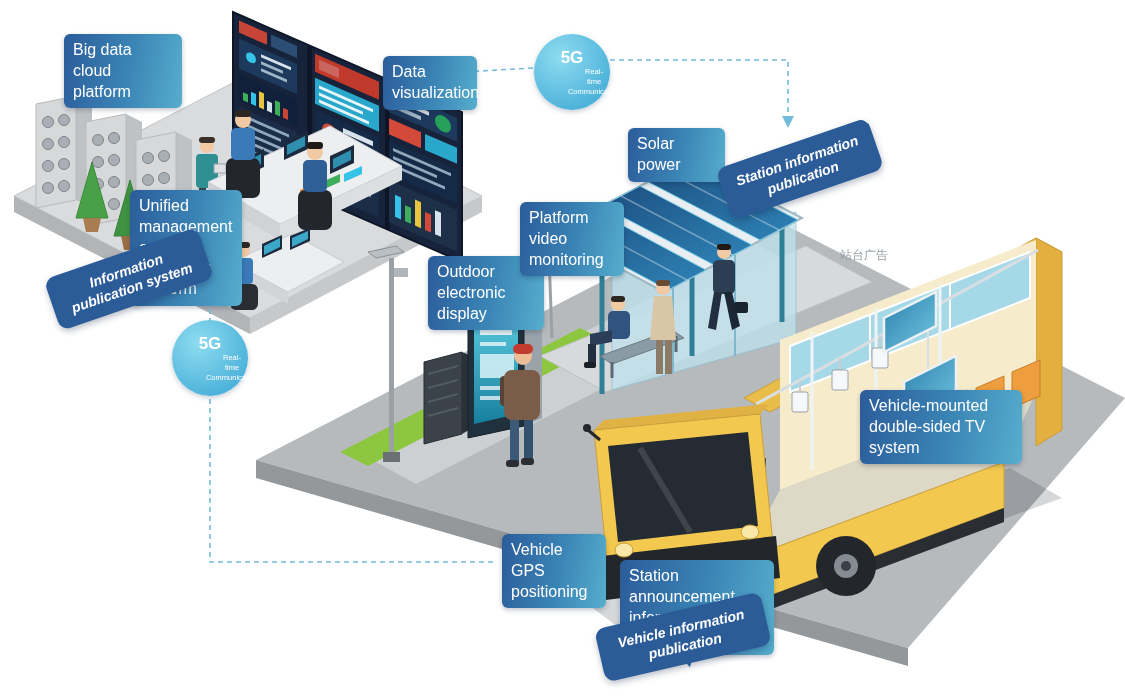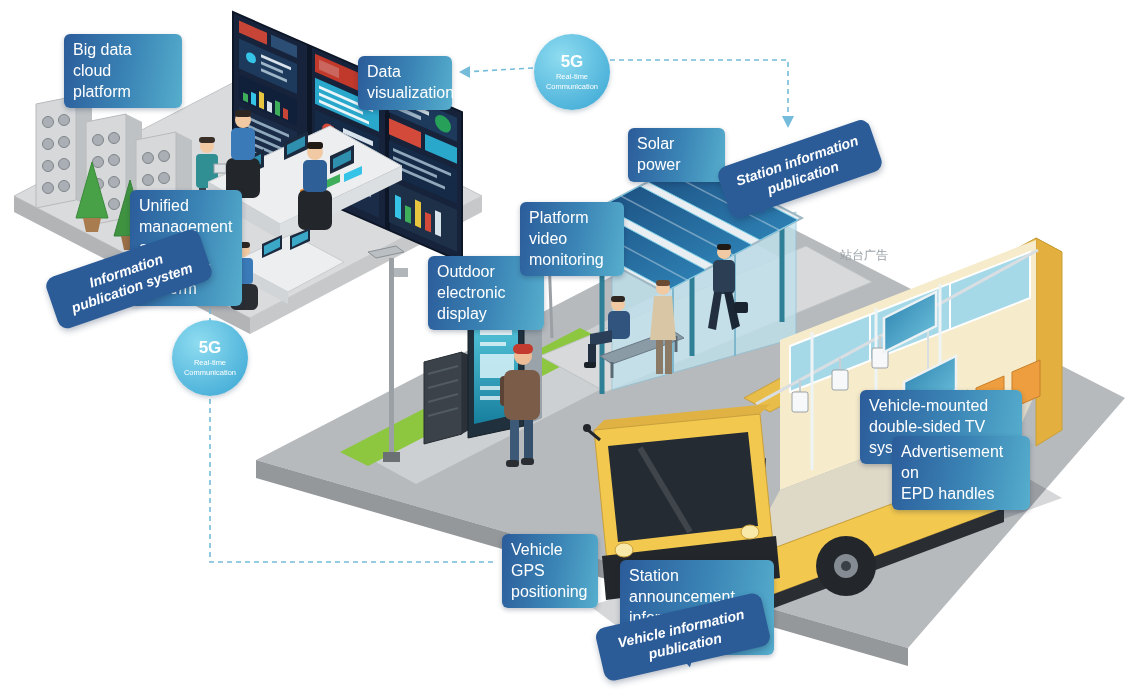--- a/index.html
+++ b/index.html
@@ -19,21 +19,21 @@
     border:9px solid transparent;border-top-color:#2b5c98;border-left-width:5px;border-right-width:5px;}
   .tail-right::after{left:auto;right:34px;}
   .tail-center::after{left:50%;margin-left:-5px;}
   .rot-19{transform:rotate(-19deg);transform-origin:center center;}
   .rot-13{transform:rotate(-13deg);transform-origin:center center;}
   .badge-5g{position:absolute;box-sizing:border-box;border-radius:50%;
     background:radial-gradient(circle at 35% 30%,#8edcf0,#4db2da 75%);
     color:#fff;display:flex;flex-direction:column;align-items:center;justify-content:center;
     text-align:center;box-shadow:0 2px 5px rgba(20,60,90,.25);}
   .badge-5g .big{font-size:17px;font-weight:bold;line-height:1.15;}
-  .badge-5g .small{font-size:7.5px;line-height:1.3;}
+  .badge-5g .small{font-size:7.5px;line-height:1.3;padding-left:44px;}
   .tiny-caption{position:absolute;font-size:12px;color:#98a0a6;}
 </style>
 </head>
 <body>
 
 <div class="stage">
 
 <svg class="scene" width="1125" height="698" viewBox="0 0 1125 698">
   <defs>
     <linearGradient id="solarG" x1="0" y1="0" x2="1" y2="1">
@@ -364,56 +364,52 @@
     <polyline points="210,300 210,562 496,562"></polyline>
   </g>
   <polygon points="459,72 470,66 470,78" fill="#74bcd9"></polygon>
   <polygon points="788,128 782,116 794,116" fill="#74bcd9"></polygon>
 </svg>
 
 <div class="callout" style="left:64px;top:34px;width:118px">
       <span class="label-text">Big data cloud
 platform</span>
     </div>
-<div class="callout" style="left:358px;top:56px;width:94px">
+<div class="callout" style="left:383px;top:56px;width:94px">
       <span class="label-text">Data
 visualization</span>
     </div>
 <div class="callout" style="left:628px;top:128px;width:97px">
       <span class="label-text">Solar power</span>
     </div>
 <div class="callout" style="left:428px;top:256px;width:116px">
       <span class="label-text">Outdoor
 electronic display</span>
     </div>
 <div class="callout" style="left:520px;top:202px;width:104px">
       <span class="label-text">Platform video
 monitoring</span>
     </div>
 <div class="callout" style="left:130px;top:190px;width:112px">
       <span class="label-text">Unified
 management and
 publishing platform</span>
     </div>
-<div class="callout" style="left:502px;top:534px;width:96px">
+<div class="callout" style="left:502px;top:534px;width:104px">
       <span class="label-text">Vehicle
 GPS
 positioning</span>
     </div>
 <div class="callout" style="left:620px;top:560px;width:154px">
       <span class="label-text">Station announcement
 information bar display</span>
     </div>
 <div class="callout" style="left:860px;top:390px;width:162px">
       <span class="label-text">Vehicle-mounted
 double-sided TV system</span>
-    </div>
-<div class="callout" style="left:892px;top:436px;width:138px">
-      <span class="label-text">Advertisement on
-EPD handles</span>
     </div>
 
 <div class="bubble rot-19" style="left:720px;top:142px;width:160px"><span class="label-text">Station information
 publication</span></div>
 <div class="bubble rot-19 tail-right" style="left:48px;top:252px;width:162px"><span class="label-text">Information
 publication system</span></div>
 <div class="bubble rot-13 tail-center" style="left:598px;top:610px;width:170px"><span class="label-text">Vehicle information
 publication</span></div>
 
 <div class="badge-5g" style="left:534px;top:34px;width:76px;height:76px">

